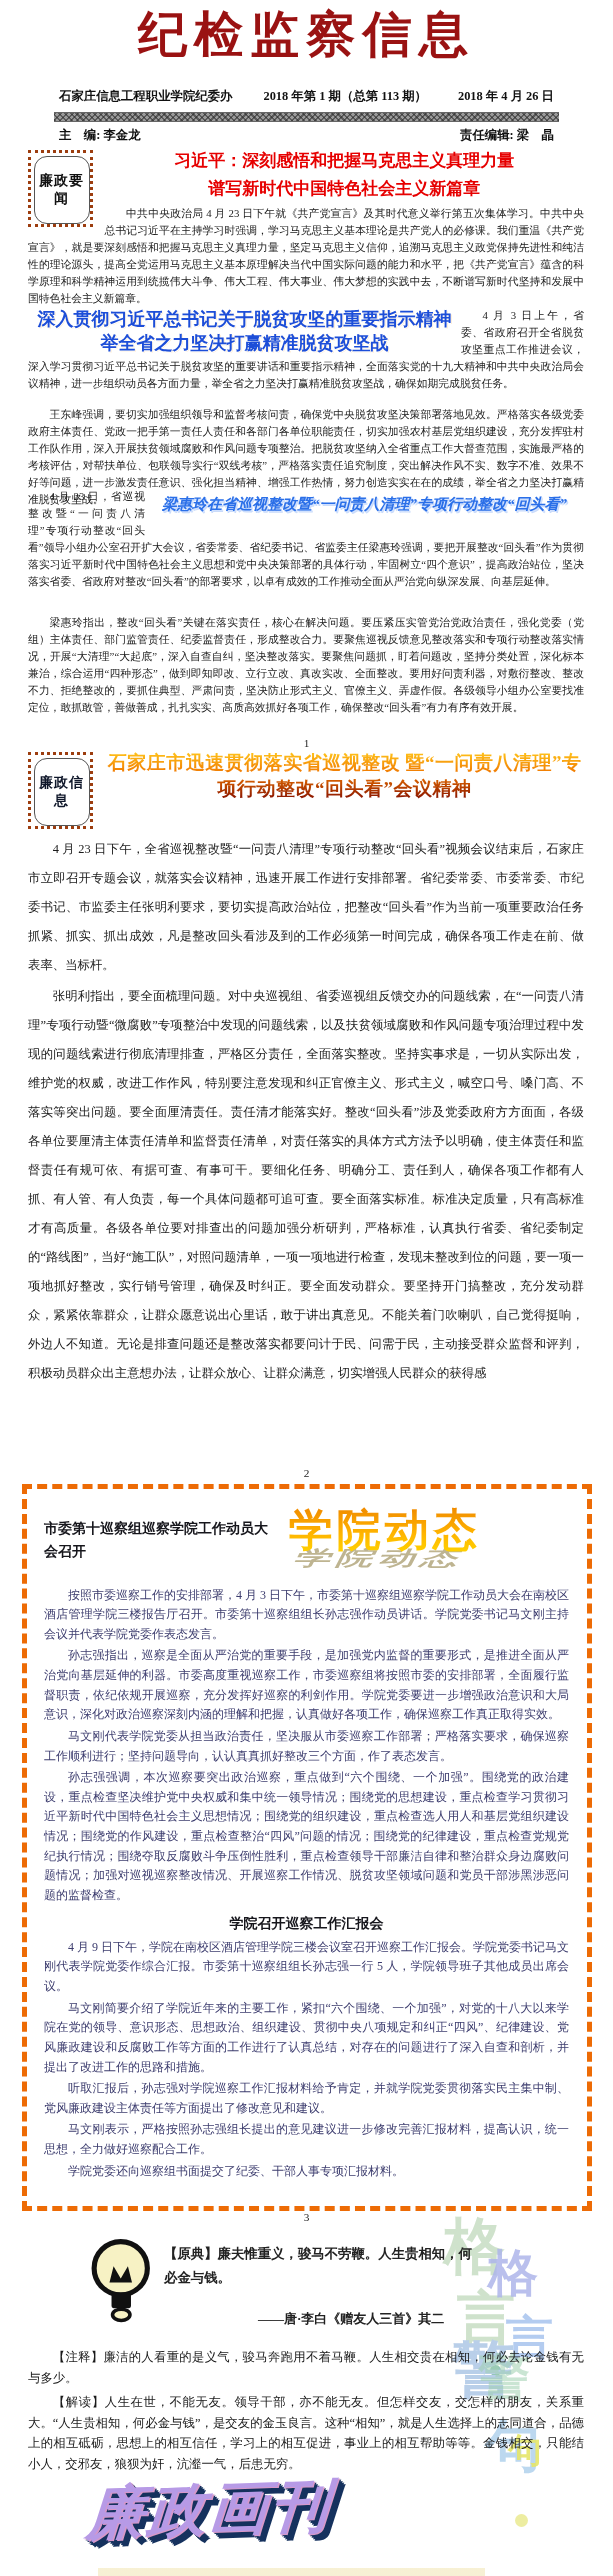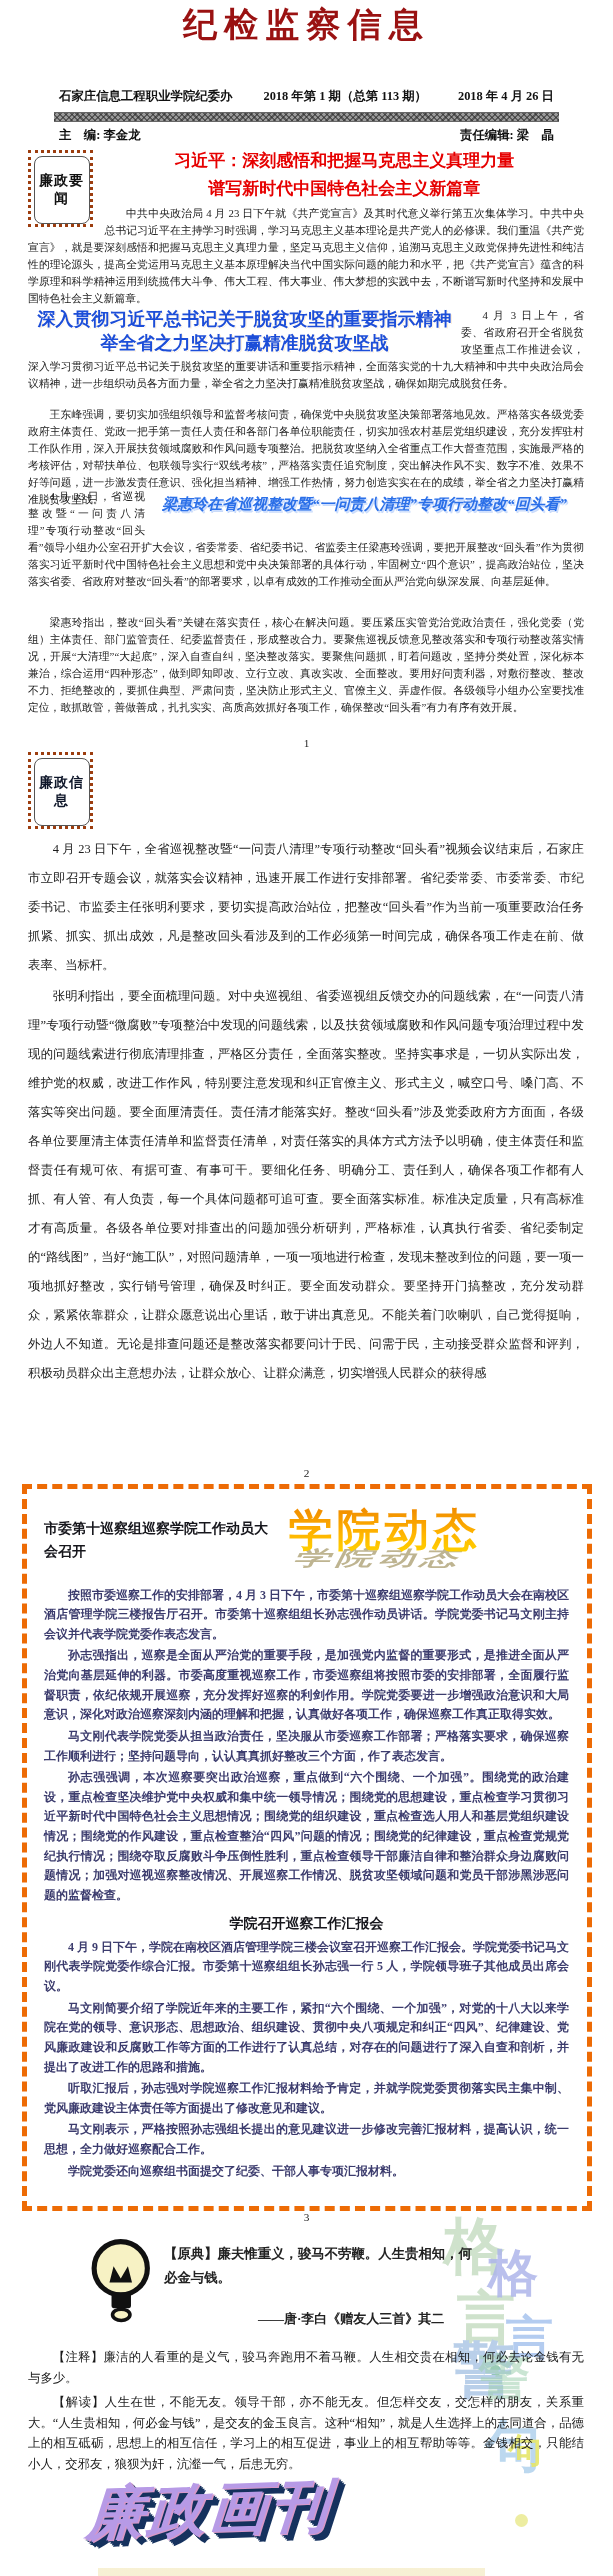--- a/index.html
+++ b/index.html
@@ -1,33 +1,33 @@
 <!DOCTYPE html>
 <html style="font-size:8.2px"><head>
 <meta charset="utf-8">
 <style>
   html,body{margin:0;padding:0;background:#ffffff;}
   #canvas{position:relative;width:613px;height:2979px;background:#ffffff;overflow:hidden;
           font-family:"Liberation Serif","DejaVu Serif",serif;color:#1a1a1a;}
   .abs{position:absolute;}
   
-  .masthead{top:3.1px;left:0;width:100%;text-align:center;font-size:34px;font-weight:bold;
+  .masthead{top:3.1px;left:0;width:100%;text-align:center;font-size:49px;font-weight:bold;
             color:#9a1212;letter-spacing:7.2px;line-height:1.3;}
   .meta-row{top:88px;left:59px;width:495px;display:flex;justify-content:space-between;
             font-size:12.4px;font-weight:bold;color:#111;}
   .divider{top:112px;left:54px;width:505px;height:7.7px;background:#9a9a9a;
            background-image:repeating-linear-gradient(45deg,rgba(40,40,40,.55) 0 1.5px,transparent 1.5px 4.1px),
                             repeating-linear-gradient(-45deg,rgba(40,40,40,.55) 0 1.5px,transparent 1.5px 4.1px);
            border-top:0.5px solid #666;border-bottom:0.5px solid #666;}
   .editors-row{top:127px;left:59px;width:495px;display:flex;justify-content:space-between;
                font-size:12.4px;font-weight:bold;color:#111;}
   
   .badge-box{float:left;width:54px;height:66px;border:3.1px dotted #9c3d0f;background:#fff;
              margin:2.1px 11.3px 4.1px 0;padding:2.6px;}
-  .badge-inner{width:100%;height:100%;border:1px solid #555;border-radius:8px;display:flex;
+  .badge-inner{width:100%;height:100%;border:1px solid #555;border-radius:13px;display:flex;
                align-items:center;justify-content:center;text-align:center;}
   .badge-label{font-size:14px;font-weight:bold;color:#111;letter-spacing:1px;line-height:1.25;}
   .badge-label.red{color:#0f172a;}
   p.body{margin:0;font-size:10.8px;line-height:17px;text-indent:2em;color:#1a1a1a;text-align:justify;}
   .pagenum{left:0;width:100%;text-align:center;font-size:11.3px;color:#222;}
   
   .art1{top:148px;left:28px;width:556px;}
   .red-title{font-size:17px;font-weight:900;color:#e60000;text-align:center;line-height:1.42;margin:1px 0 4.1px;}
   .orange-block{top:307px;left:28px;width:556px;}
   .orange-headline{float:left;width:433px;text-align:center;font-size:18px;font-weight:900;
@@ -52,21 +52,21 @@
   .page2box{top:1484px;left:21.6px;width:570px;height:727px;box-sizing:border-box;
             border:5.7px dashed #ed6b05;padding:12.4px 17.5px;background:#fff;}
   .p2-titlerow{display:flex;align-items:center;margin-bottom:7.2px;}
   .p2-title{width:46%;text-align:left;font-size:14px;font-weight:bold;color:#16161c;line-height:1.65;}
   .wordart-wrap{position:relative;flex:1;height:77px;}
   .wa-shadow{position:absolute;left:10.3px;top:32px;font-size:37px;font-weight:bold;color:#b3a87e;
              letter-spacing:5.2px;transform:scaleY(.55) skewX(-16deg);opacity:.85;white-space:nowrap;}
   .wa-main{position:absolute;left:3.1px;top:0;font-size:44px;font-weight:bold;letter-spacing:4.1px;
            background:linear-gradient(180deg,#f08a00 10%,#ffb400 55%,#ffd400 90%);
            -webkit-background-clip:text;background-clip:text;color:transparent;white-space:nowrap;}
-  .page2box p{margin:2.1px 0;font-size:12px;line-height:19.6px;text-indent:2em;color:#3c3c6e;text-align:justify;font-weight:bold;}
+  .page2box p{margin:2.1px 0;font-size:12px;line-height:19.6px;text-indent:2em;color:#3c3c6e;text-align:justify;}
   .p2-sub{text-align:center;font-size:14px;font-weight:bold;color:#16161c;margin:9.3px 0 5.2px;}
   .pg3{top:2211px;}
   
   .bulb{top:2231px;left:89px;}
   .yuandian{top:2242px;left:164px;width:309px;font-size:13.4px;font-weight:bold;color:#222;line-height:24px;}
   .attribution{top:2310px;left:258px;width:258px;font-size:13px;font-weight:bold;color:#222;}
   .zhushi{top:2347px;left:28px;width:556px;}
   .jiedu{top:2392px;left:28px;width:556px;}
   .zhushi p,.jiedu p{font-size:12.4px;line-height:20.6px;}
   .wm{position:absolute;font-weight:bold;pointer-events:none;}
@@ -122,20 +122,21 @@
   <p class="abs body para5">梁惠玲指出，整改“回头看”关键在落实责任，核心在解决问题。要压紧压实管党治党政治责任，强化党委（党组）主体责任、部门监管责任、纪委监督责任，形成整改合力。要聚焦巡视反馈意见整改落实和专项行动整改落实情况，开展“大清理”“大起底”，深入自查自纠，坚决整改落实。要聚焦问题抓，盯着问题改，坚持分类处置，深化标本兼治，综合运用“四种形态”，做到即知即改、立行立改、真改实改、全面整改。要用好问责利器，对敷衍整改、整改不力、拒绝整改的，要抓住典型、严肃问责，坚决防止形式主义、官僚主义、弄虚作假。各级领导小组办公室要找准定位，敢抓敢管，善做善成，扎扎实实、高质高效抓好各项工作，确保整改“回头看”有力有序有效开展。</p>
 
   <div class="abs pagenum pg1">1</div>
 
   <div class="abs sec2-head">
     <div class="badge-box">
       <div class="badge-inner">
         <span class="badge-label red">廉政信息</span>
       </div>
     </div>
+    <div class="grad-headline">石家庄市迅速贯彻落实省巡视整改 暨“一问责八清理”专项行动整改“回头看”会议精神</div>
   </div>
 
   <div class="abs sec2-p p1">
     <p class="body">4 月 23 日下午，全省巡视整改暨“一问责八清理”专项行动整改“回头看”视频会议结束后，石家庄市立即召开专题会议，就落实会议精神，迅速开展工作进行安排部署。省纪委常委、市委常委、市纪委书记、市监委主任张明利要求，要切实提高政治站位，把整改“回头看”作为当前一项重要政治任务抓紧、抓实、抓出成效，凡是整改回头看涉及到的工作必须第一时间完成，确保各项工作走在前、做表率、当标杆。</p>
   </div>
   <div class="abs sec2-p p2">
     <p class="body">张明利指出，要全面梳理问题。对中央巡视组、省委巡视组反馈交办的问题线索，在“一问责八清理”专项行动暨“微腐败”专项整治中发现的问题线索，以及扶贫领域腐败和作风问题专项治理过程中发现的问题线索进行彻底清理排查，严格区分责任，全面落实整改。坚持实事求是，一切从实际出发，维护党的权威，改进工作作风，特别要注意发现和纠正官僚主义、形式主义，喊空口号、嗓门高、不落实等突出问题。要全面厘清责任。责任清才能落实好。整改“回头看”涉及党委政府方方面面，各级各单位要厘清主体责任清单和监督责任清单，对责任落实的具体方式方法予以明确，使主体责任和监督责任有规可依、有据可查、有事可干。要细化任务、明确分工、责任到人，确保各项工作都有人抓、有人管、有人负责，每一个具体问题都可追可查。要全面落实标准。标准决定质量，只有高标准才有高质量。各级各单位要对排查出的问题加强分析研判，严格标准，认真执行省委、省纪委制定的“路线图”，当好“施工队”，对照问题清单，一项一项地进行检查，发现未整改到位的问题，要一项一项地抓好整改，实行销号管理，确保及时纠正。要全面发动群众。要坚持开门搞整改，充分发动群众，紧紧依靠群众，让群众愿意说出心里话，敢于讲出真意见。不能关着门吹喇叭，自己觉得挺响，外边人不知道。无论是排查问题还是整改落实都要问计于民、问需于民，主动接受群众监督和评判，积极动员群众出主意想办法，让群众放心、让群众满意，切实增强人民群众的获得感</p>
   </div>
 
   <div class="abs pagenum pg2">2</div>

